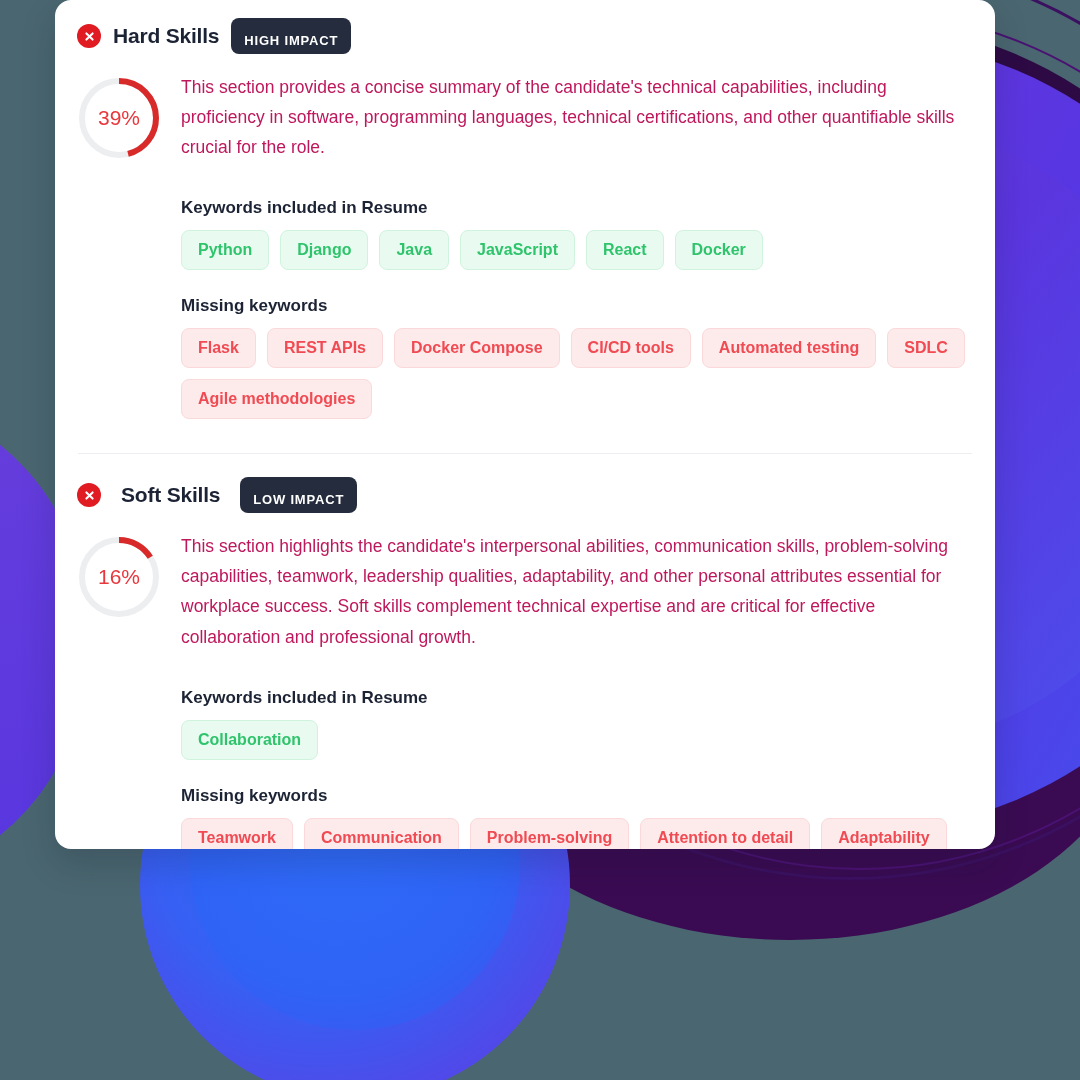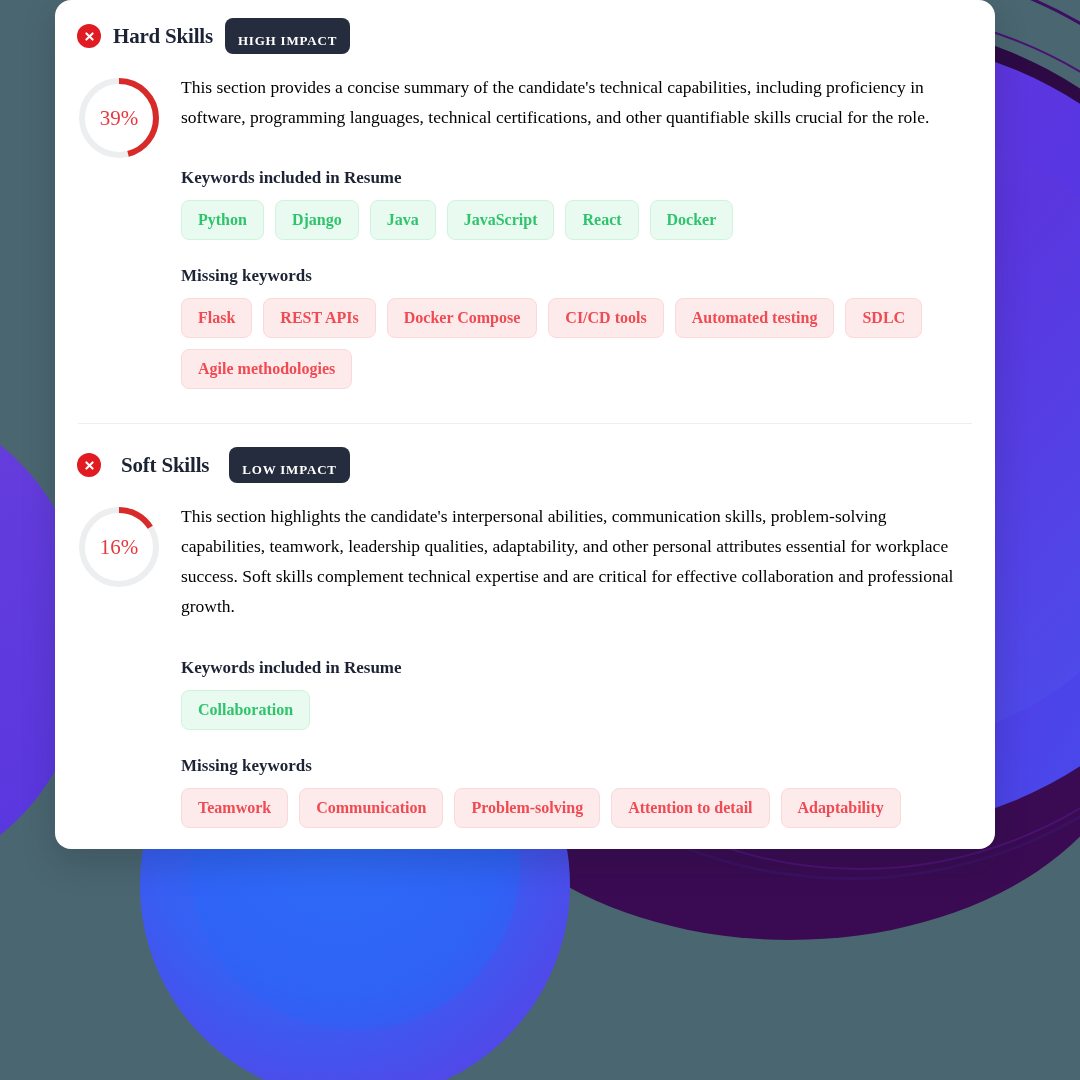--- a/index.html
+++ b/index.html
@@ -76,21 +76,21 @@
   #card {
     position:absolute;
     left:55px; top:0px;
     width:940px; height:849px;
     background:#ffffff;
     border-radius:16px;
     box-shadow:0 14px 34px rgba(18,24,40,.18);
     overflow:hidden;
   }
 
-  .section { padding:0 30px;font-family:Liberation Serif, serif; }
+  .section { padding:0 30px; }
 
   
   .sec-head {
     display:flex; align-items:center; gap:12px;
     padding-top:18px; padding-left:22px;
   }
   .err-icon {
     width:24px; height:24px; border-radius:50%;
     background:#e01b22;
     display:flex; align-items:center; justify-content:center;
@@ -116,21 +116,21 @@
   .donut-label {
     position:absolute; inset:0;
     display:flex; align-items:center; justify-content:center;
     font-size:21px; color:#e8373d; font-weight:400;
   }
 
   .sec-content { flex:1; min-width:0; padding-top:2px; }
 
   .desc {
     font-size:17.5px; line-height:1.72;
-    color:#000000;
+    color:#be185d;
     max-width:790px;
   }
 
   .kw-head {
     font-size:17px; font-weight:700; color:#1c2334;
     margin-top:36px; margin-bottom:12px;
   }
   .kw-head.second { margin-top:26px; }
 
   .pills { display:flex; flex-wrap:wrap; gap:11px; }

